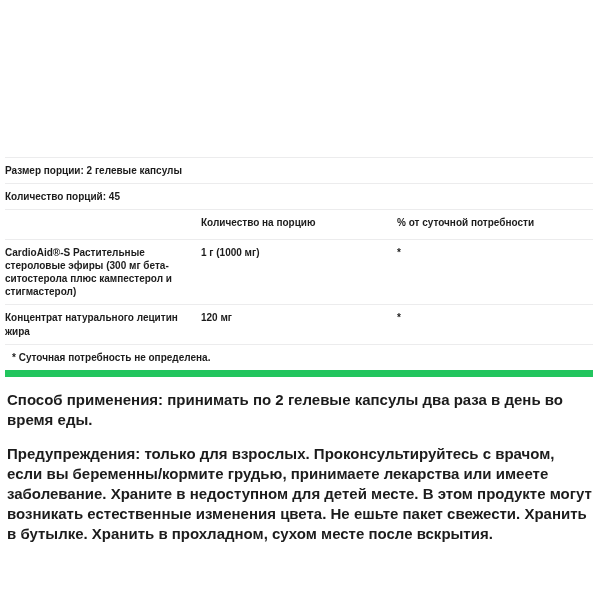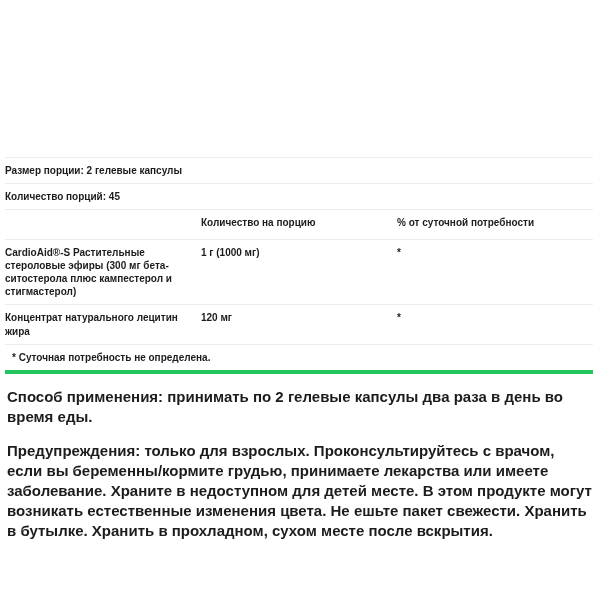--- a/index.html
+++ b/index.html
@@ -34,21 +34,21 @@
     margin: 0 0 0 5px;
     border-collapse: collapse;
     table-layout: fixed;
     font-size: 10px;
     line-height: 1.32;
   }
   .facts-table tr {
     border-top: 1px solid #ececed;
   }
   .facts-table tr.row-last {
-    border-bottom: 4px solid #22c55e;
+    border-bottom: 7px solid #22c55e;
   }
   .facts-table td,
   .facts-table th {
     padding: 6px 4px 6px 0;
     vertical-align: top;
     text-align: left;
     font-weight: 700;
     color: #1c1c1c;
   }
   .col-name   { width: 345px; padding-left: 7px; }

